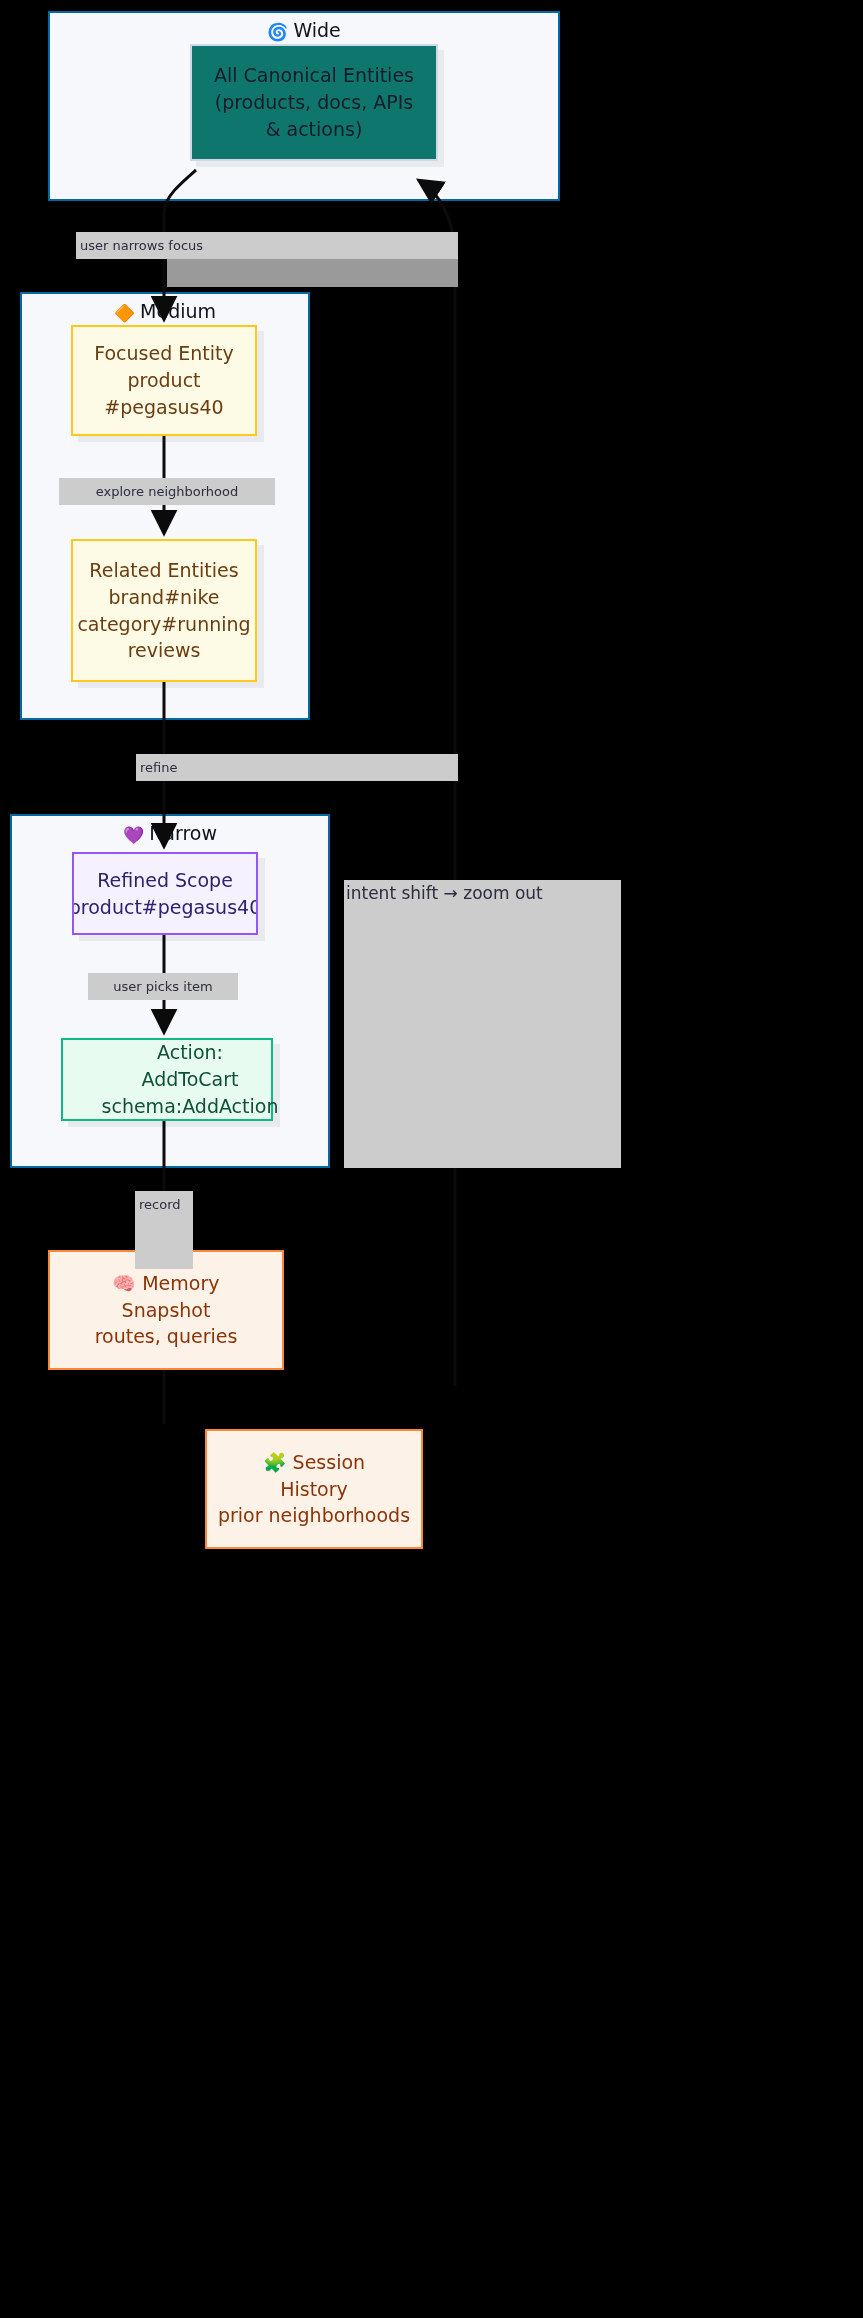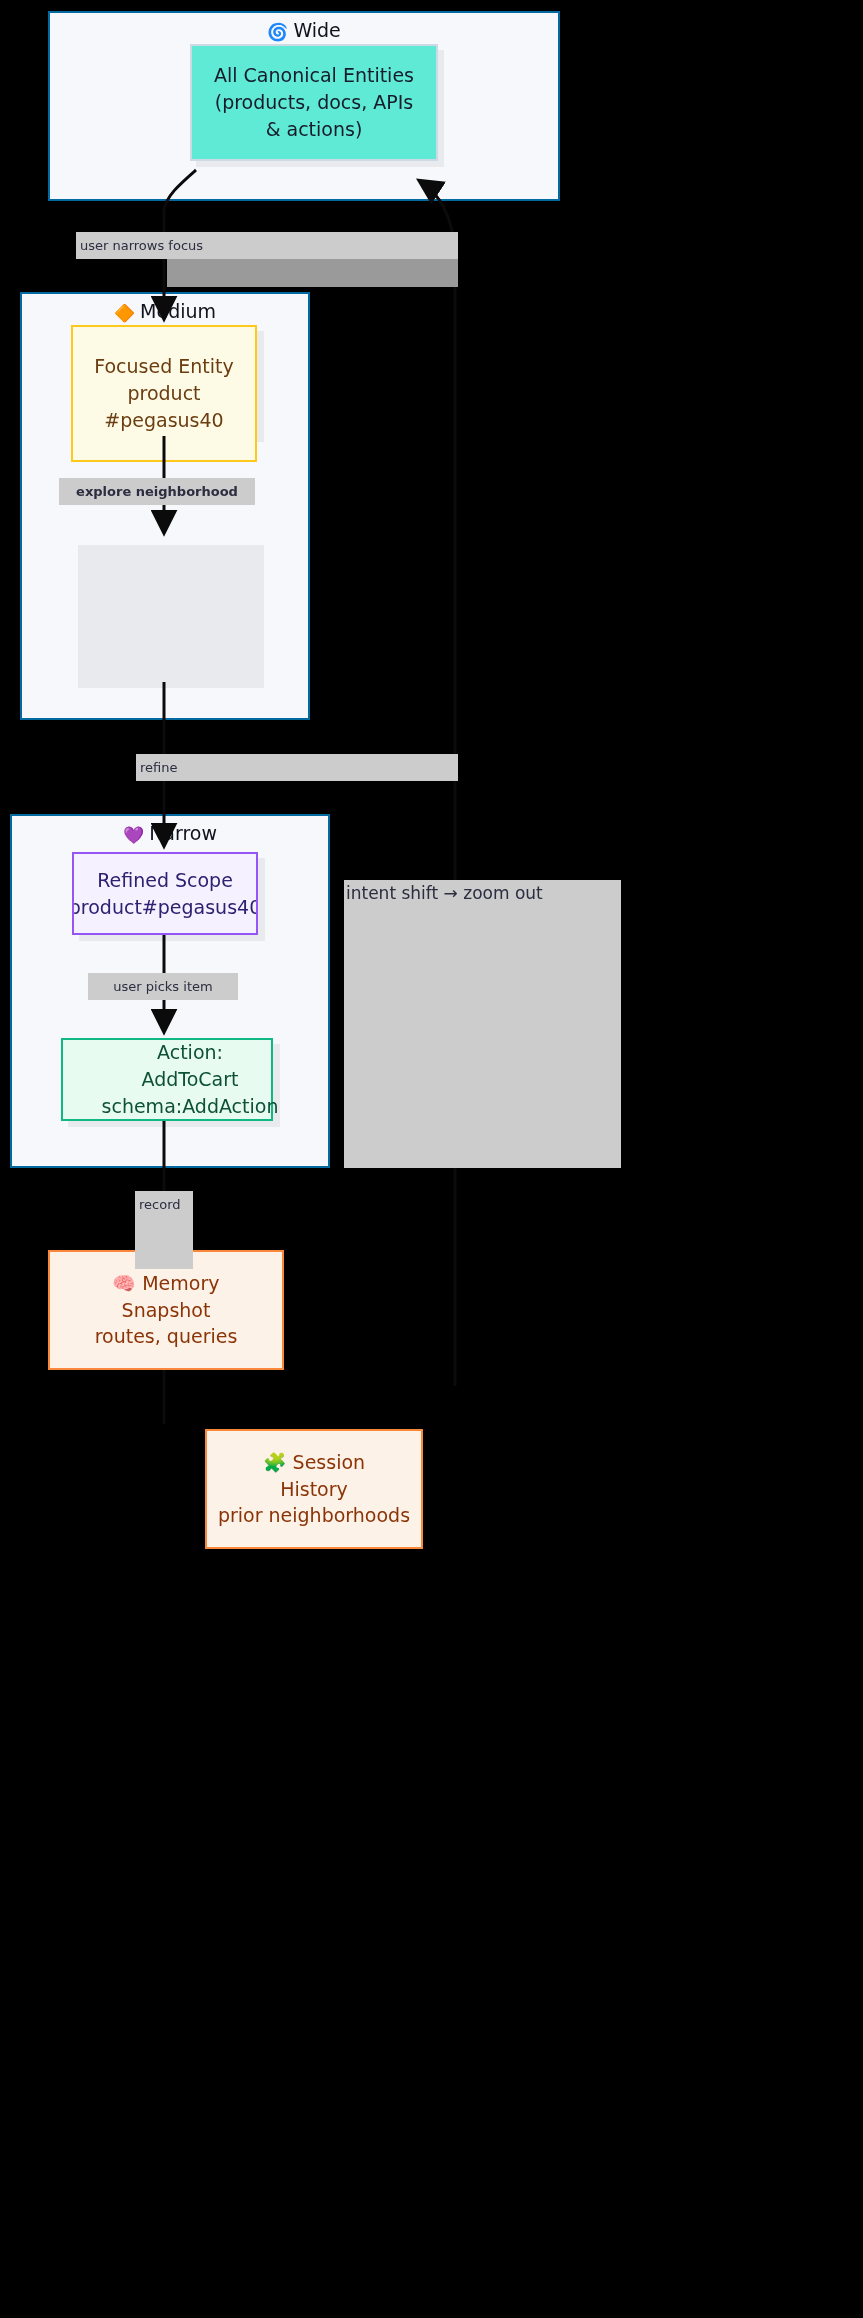--- a/index.html
+++ b/index.html
@@ -14,21 +14,21 @@
   .sg-title .emo{font-size:17px;vertical-align:-1px;margin-right:5px;}
 
   
   .node{position:absolute;box-sizing:border-box;border-width:2px;border-style:solid;
         display:flex;flex-direction:column;align-items:center;justify-content:center;
         text-align:center;line-height:1.42;}
   .node-shadow{position:absolute;background:#e9eaee;z-index:0;}
   .n-title{font-size:19px;}
   .n-sub{font-size:19px;}
 
-  .nd-wide{background:#5eead4;border-color:#cdd9e5;color:#161b2c;}
+  .nd-wide{background:#0f766e;border-color:#cdd9e5;color:#161b2c;}
   .nd-amber{background:#fdfae6;border-color:#ffc91b;color:#6b3d10;}
   .nd-purple{background:#f6f1ff;border-color:#9655f5;color:#2c2270;}
   .nd-green{background:#e8fbf1;border-color:#10b981;color:#0d5136;}
   .nd-orange{background:#fdf2e8;border-color:#f9883a;color:#8b3407;}
 
   
   .elabel{position:absolute;background:#cccccc;color:#2b2d40;font-size:13px;
           padding:2px 4px;white-space:nowrap;box-sizing:border-box;}
   .elabel.dim{background:#9a9a9a;}
 
@@ -51,27 +51,33 @@
     <div class="n-sub">(products, docs, APIs</div>
     <div class="n-sub">&amp; actions)</div>
   </div>
 
   <div class="subgraph" style="left:20px;top:292px;width:290px;height:428px;">
     <div class="sg-title">
       <span class="emo">🔶</span><span>Medium</span>
     </div>
   </div>
   <div class="node-shadow" style="left:78px;top:331px;width:186px;height:111px;"></div>
-  <div class="node nd-amber" style="left:71px;top:325px;width:186px;height:137px;">
+  <div class="node nd-amber" style="left:71px;top:325px;width:186px;height:111px;">
     <div class="n-title">Focused Entity</div>
     <div class="n-sub">product</div>
     <div class="n-sub">#pegasus40</div>
   </div>
 
   <div class="node-shadow" style="left:78px;top:545px;width:186px;height:143px;"></div>
+  <div class="node nd-amber" style="left:71px;top:539px;width:186px;height:143px;">
+    <div class="n-title">Related Entities</div>
+    <div class="n-sub">brand#nike</div>
+    <div class="n-sub">category#running</div>
+    <div class="n-sub">reviews</div>
+  </div>
 
   <div class="subgraph" style="left:10px;top:814px;width:320px;height:354px;">
     <div class="sg-title">
       <span class="emo">💜</span><span>Narrow</span>
     </div>
   </div>
   <div class="node-shadow" style="left:79px;top:858px;width:186px;height:83px;"></div>
   <div class="node nd-purple" style="left:72px;top:852px;width:186px;height:83px;overflow:hidden;">
     <div class="n-title">Refined Scope</div>
     <div class="n-sub" style="white-space:nowrap;">product#pegasus40</div>
@@ -121,21 +127,21 @@
 
     <path class="ln" d="M164,1370 L164,1424"></path>
 
     <path class="ln" d="M455,1172 L455,1386"></path>
     <path class="ln" d="M455,1172 L455,260 C455,215 437,192 420,181" marker-end="url(#ah)"></path>
   </svg>
 
   <div class="elabel" style="left:76px;top:232px;width:382px;height:27px;line-height:24px;">user narrows focus</div>
   <div class="elabel dim" style="left:167px;top:259px;width:291px;height:28px;"></div>
 
-  <div class="elabel" style="left:59px;top:478px;width:196px;height:27px;line-height:24px;text-align:center;font-weight:bold;">explore neighborhood</div>
+  <div class="elabel" style="left:59px;top:478px;width:216px;height:27px;line-height:24px;text-align:center;">explore neighborhood</div>
 
   <div class="elabel" style="left:136px;top:754px;width:322px;height:27px;line-height:24px;">refine</div>
 
   <div class="elabel" style="left:88px;top:973px;width:150px;height:27px;line-height:24px;text-align:center;">user picks item</div>
 
   <div class="elabel" style="left:135px;top:1191px;width:58px;height:78px;line-height:24px;">record</div>
 
   <div class="elabel" style="left:344px;top:880px;width:277px;height:288px;line-height:24px;padding-top:0;"></div>
   <div style="position:absolute;left:346px;top:881px;width:280px;font-size:17px;color:#2b2d40;
               line-height:24px;white-space:nowrap;">intent shift → zoom out</div>

